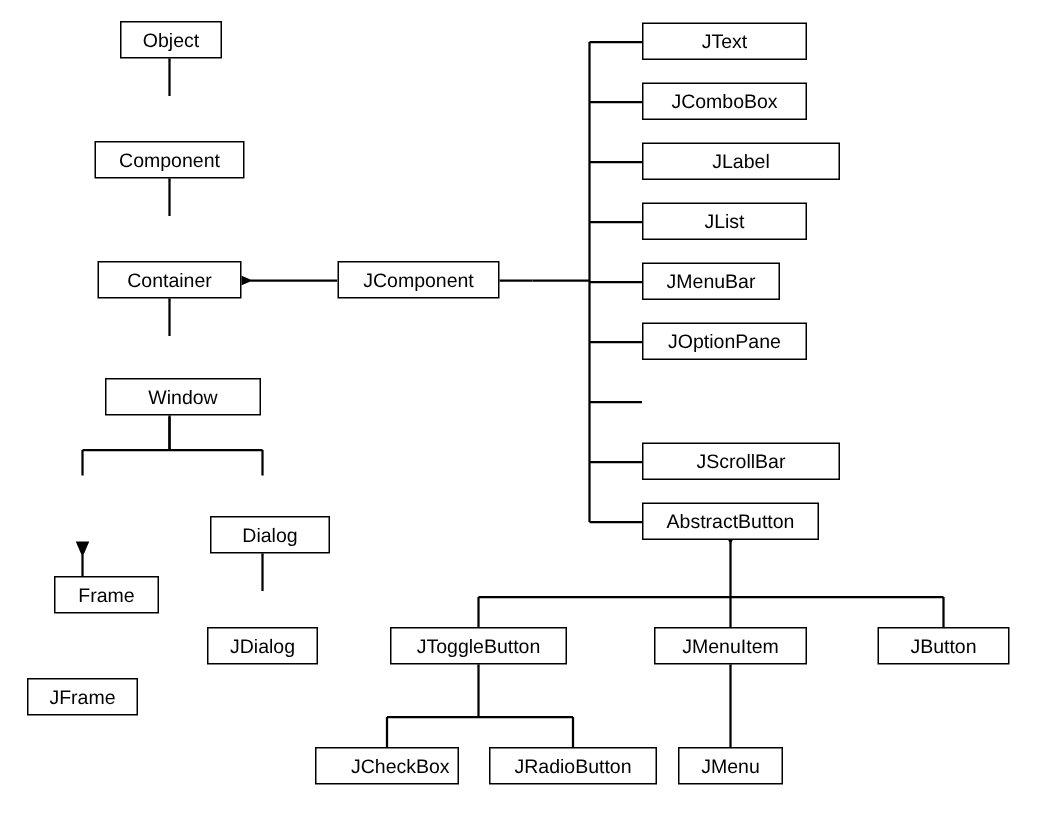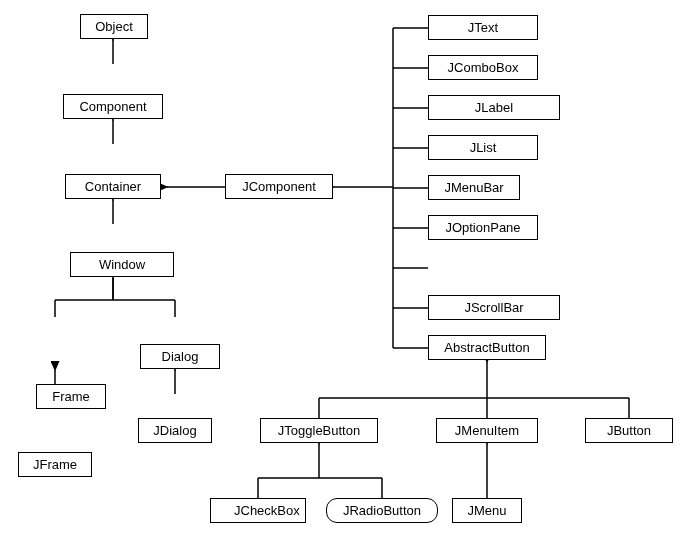--- a/index.html
+++ b/index.html
@@ -114,17 +114,17 @@
   <div class="node" style="left:428px; top:175px; width:92px;"><span>JMenuBar</span></div>
   <div class="node" style="left:428px; top:215px; width:110px;"><span>JOptionPane</span></div>
   <div class="node" style="left:428px; top:295px; width:132px;"><span>JScrollBar</span></div>
   <div class="node" style="left:428px; top:335px; width:118px;"><span>AbstractButton</span></div>
 
   <div class="node" style="left:260px; top:418px; width:118px;"><span>JToggleButton</span></div>
   <div class="node" style="left:436px; top:418px; width:102px;"><span>JMenuItem</span></div>
   <div class="node" style="left:585px; top:418px; width:88px;"><span>JButton</span></div>
 
   <div class="node" style="left:210px; top:498px; width:96px;padding-left:23px;"><span>JCheckBox</span></div>
-  <div class="node" style="left:326px; top:498px; width:112px;border-radius:11px;"><span>JRadioButton</span></div>
+  <div class="node" style="left:326px; top:498px; width:112px;"><span>JRadioButton</span></div>
 
   <div class="node" style="left:452px; top:498px; width:70px;"><span>JMenu</span></div>
 
 </div>
 
 </body></html>

